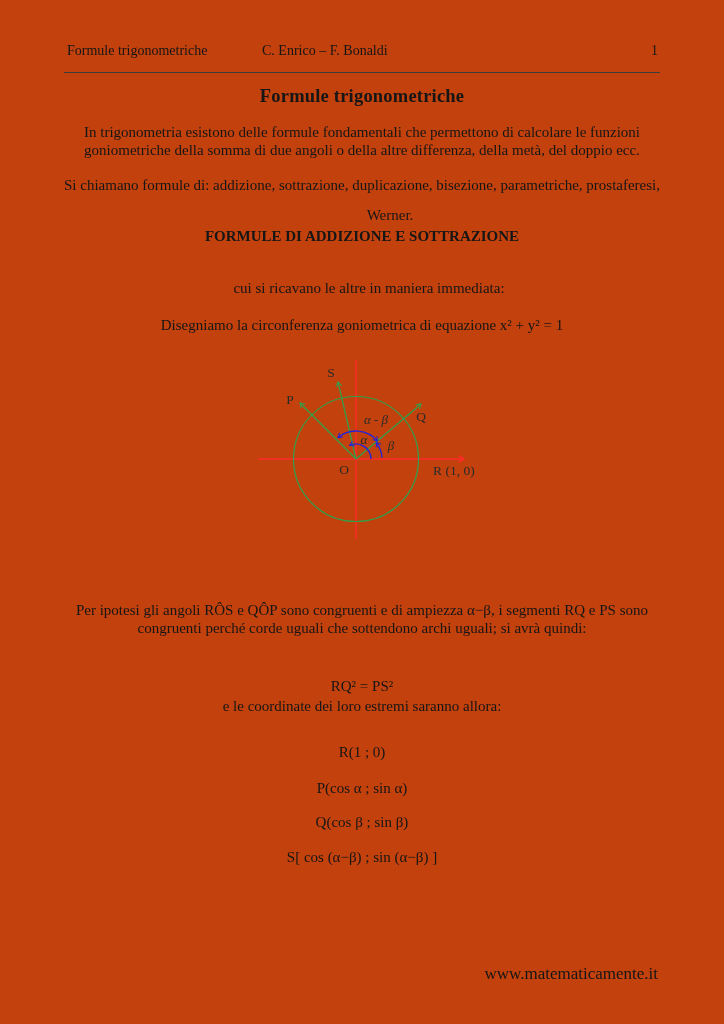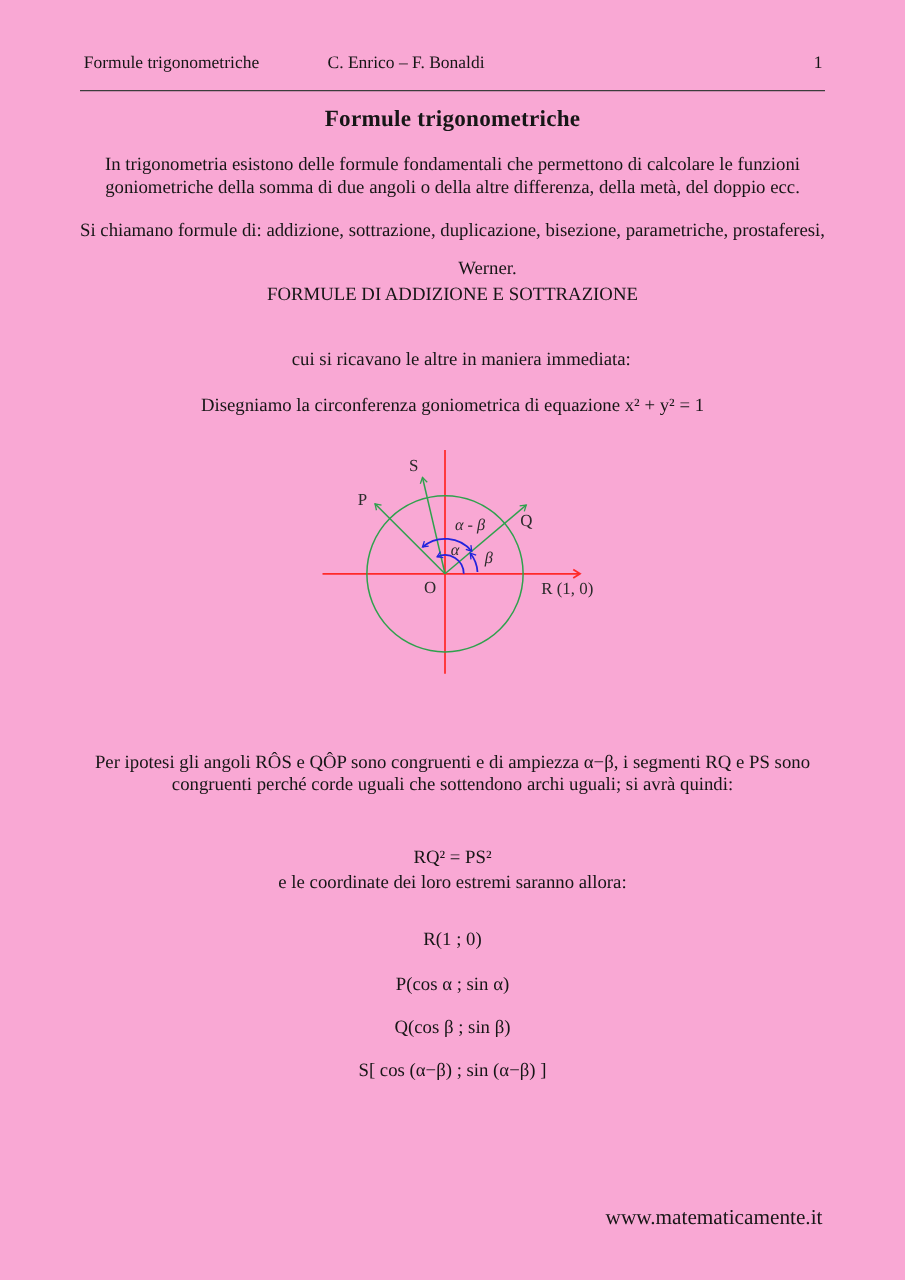--- a/index.html
+++ b/index.html
@@ -1,20 +1,20 @@
 <!DOCTYPE html>
 <html><head>
 <meta charset="utf-8">
 <style>
   html, body { margin: 0; padding: 0; background: #fff; }
   .page {
     position: relative;
     width: 724px;
     height: 1024px;
-    background: #f9a8d4;
+    background: #c2410c;
     font-family: "Liberation Serif", "DejaVu Serif", serif;
     color: #161616;
     overflow: hidden;
   }
   .abs { position: absolute; }
   .line {
     position: absolute;
     left: 0;
     width: 724px;
     text-align: center;
@@ -34,21 +34,21 @@
     position: absolute;
     top: 86px;
     left: 0;
     width: 724px;
     text-align: center;
     font-size: 18.5px;
     font-weight: bold;
     letter-spacing: 0.2px;
   }
   .section-heading {
-    font-weight: normal;
+    font-weight: bold;
     font-size: 15px;
   }
   .footer-url {
     position: absolute;
     top: 964px;
     right: 66px;
     font-size: 17px;
     white-space: nowrap;
   }
   svg text {

